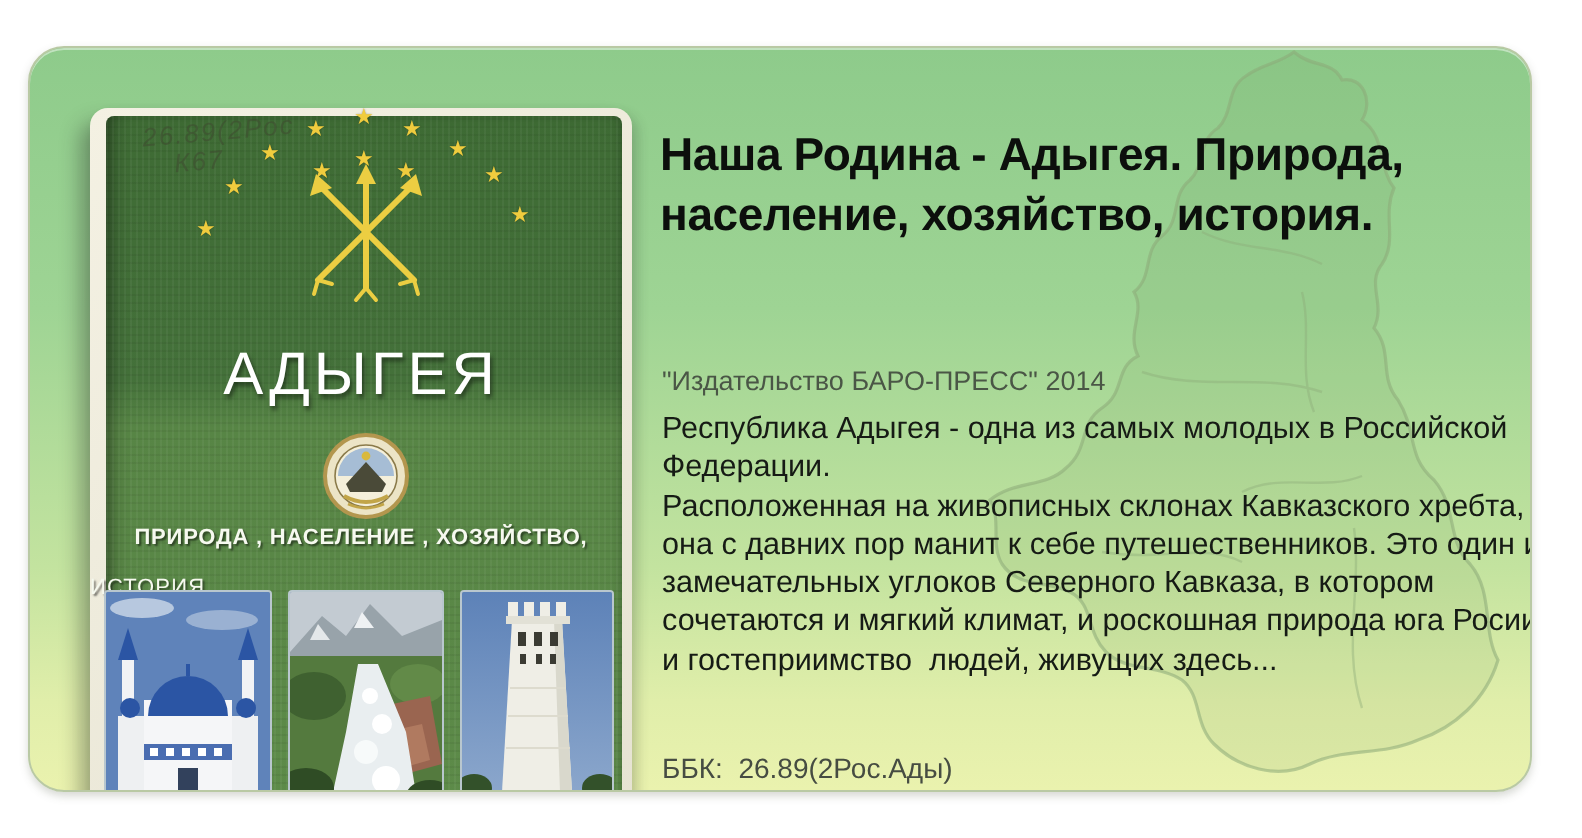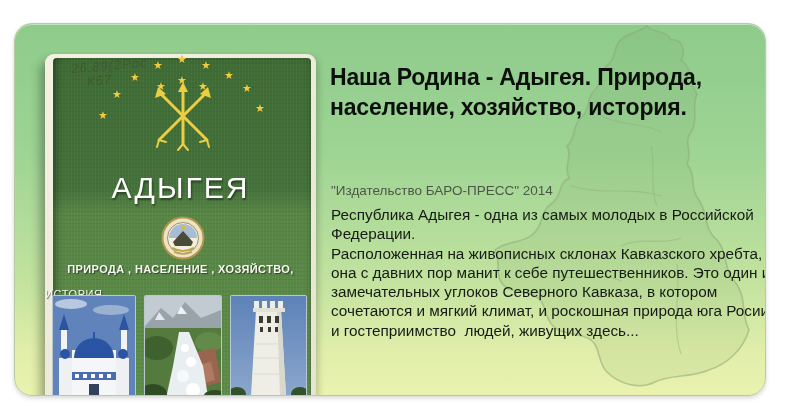--- a/index.html
+++ b/index.html
@@ -113,20 +113,21 @@
     <div class="title">Наша Родина - Адыгея. Природа,
 население, хозяйство, история.</div>
     <div class="publisher">"Издательство БАРО-ПРЕСС" 2014</div>
     <div class="description">Республика Адыгея - одна из самых молодых в Российской
 Федерации.
 Расположенная на живописных склонах Кавказского хребта,
 она с давних пор манит к себе путешественников. Это один из
 замечательных углоков Северного Кавказа, в котором
 сочетаются и мягкий климат, и роскошная природа юга Росии,
 и гостеприимство  людей, живущих здесь...</div>
+    <div class="bbk">ББК:  26.89(2Рос.Ады)</div>
 
     <div class="book">
       <div class="cover"></div>
 
       <div class="handwriting hw1">26.89(2Рос</div>
       <div class="handwriting hw2">К67</div>
 
       <span class="flag-star" style="left:53px;top:56px">★</span>
       <span class="flag-star" style="left:67px;top:35px">★</span>
       <span class="flag-star" style="left:85px;top:18px">★</span>

